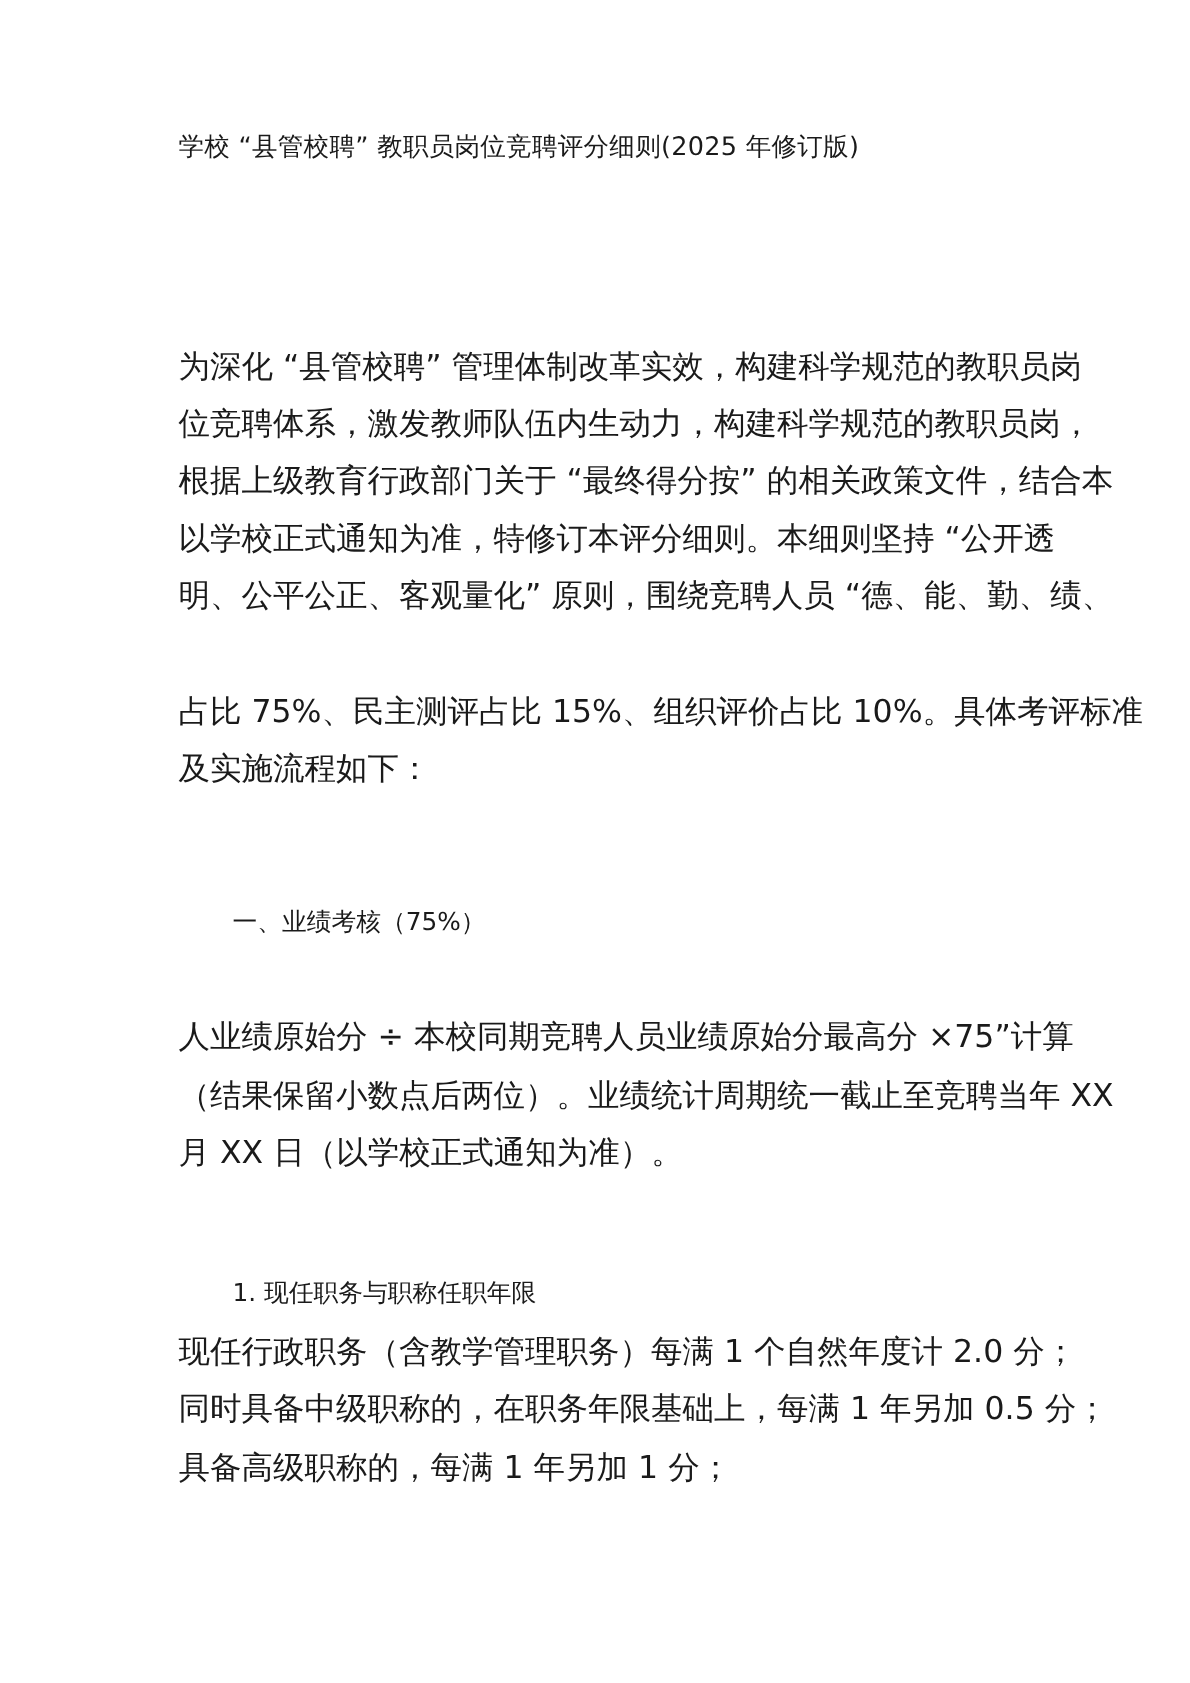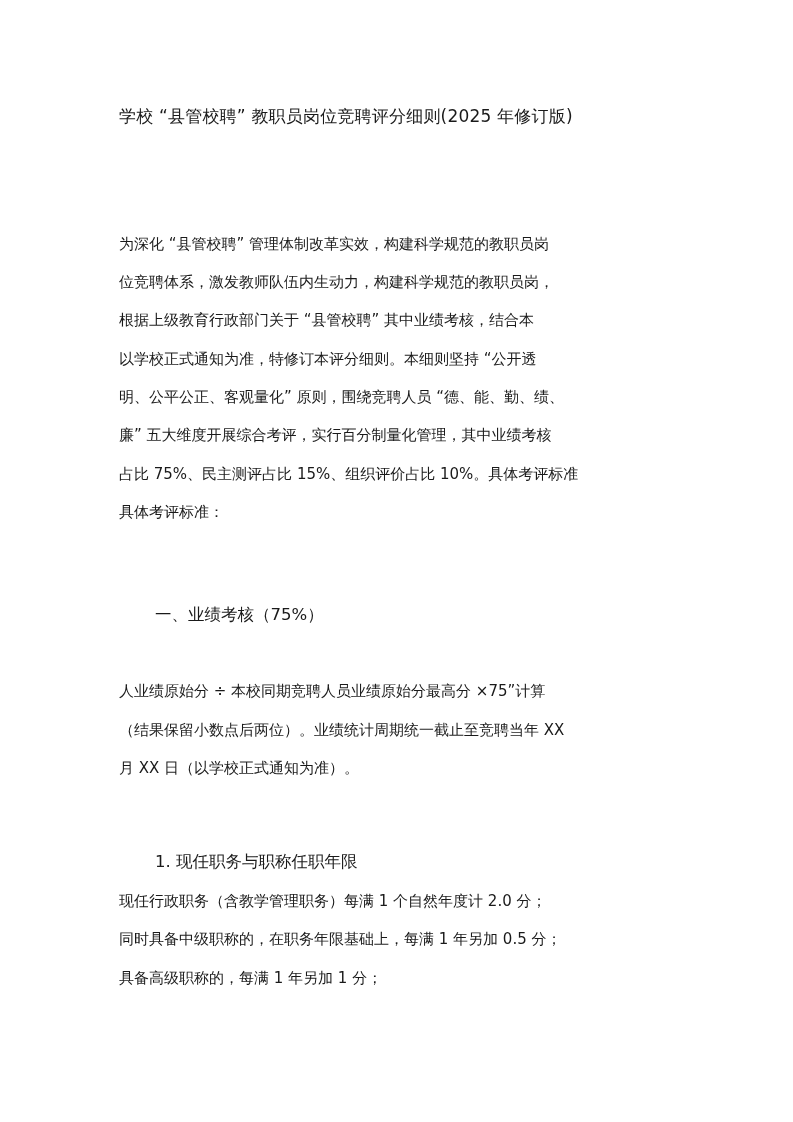--- a/index.html
+++ b/index.html
@@ -2,43 +2,42 @@
 <html><head>
   <meta charset="utf-8">
   <style>
     html, body { margin: 0; padding: 0; background: #ffffff; }
     body {
       width: 793px; height: 1122px; position: relative; overflow: hidden;
       font-family: "DejaVu Sans", sans-serif; color: #1a1a1a;
     }
     .page { position: absolute; left: 0; top: 0; width: 793px; height: 1122px; }
     .title {
-      position: absolute; left: 119px; top: 104px; width: 600px;
+      position: absolute; left: 119px; top: 86px; width: 600px;
       font-size: 17px; line-height: 24px; white-space: nowrap; letter-spacing: 0.2px;
     }
     .line {
       position: absolute; left: 119px; width: 560px;
-      font-size: 15px; line-height: 24px; white-space: nowrap;
+      font-size: 21px; line-height: 24px; white-space: nowrap;
     }
     .heading { font-size: 16.5px; margin-left: 36px; }
   </style>
 </head>
 <body>
 
 <div class="page">
   <div class="title">学校 “县管校聘” 教职员岗位竞聘评分细则(2025 年修订版)</div>
 
   <div class="line" style="top:232px">为深化 “县管校聘” 管理体制改革实效，构建科学规范的教职员岗</div>
   <div class="line" style="top:270px">位竞聘体系，激发教师队伍内生动力，构建科学规范的教职员岗，</div>
-  <div class="line" style="top:308px">根据上级教育行政部门关于 “县管校聘” 其中业绩考核，结合本</div>
+  <div class="line" style="top:308px">根据上级教育行政部门关于 “最终得分按” 的相关政策文件，结合本</div>
   <div class="line" style="top:347px">以学校正式通知为准，特修订本评分细则。本细则坚持 “公开透</div>
   <div class="line" style="top:385px">明、公平公正、客观量化” 原则，围绕竞聘人员 “德、能、勤、绩、</div>
-  <div class="line" style="top:423px">廉” 五大维度开展综合考评，实行百分制量化管理，其中业绩考核</div>
   <div class="line" style="top:462px">占比 75%、民主测评占比 15%、组织评价占比 10%。具体考评标准</div>
-  <div class="line" style="top:500px">具体考评标准：</div>
+  <div class="line" style="top:500px">及实施流程如下：</div>
 
   <div class="line heading" style="top:603px">一、业绩考核（75%）</div>
   <div class="line" style="top:679px">人业绩原始分 ÷ 本校同期竞聘人员业绩原始分最高分 ×75”计算</div>
   <div class="line" style="top:718px">（结果保留小数点后两位）。业绩统计周期统一截止至竞聘当年 XX</div>
   <div class="line" style="top:756px">月 XX 日（以学校正式通知为准）。</div>
 
   <div class="line heading" style="top:850px">1. 现任职务与职称任职年限</div>
   <div class="line" style="top:889px">现任行政职务（含教学管理职务）每满 1 个自然年度计 2.0 分；</div>
   <div class="line" style="top:927px">同时具备中级职称的，在职务年限基础上，每满 1 年另加 0.5 分；</div>
   <div class="line" style="top:966px">具备高级职称的，每满 1 年另加 1 分；</div>

